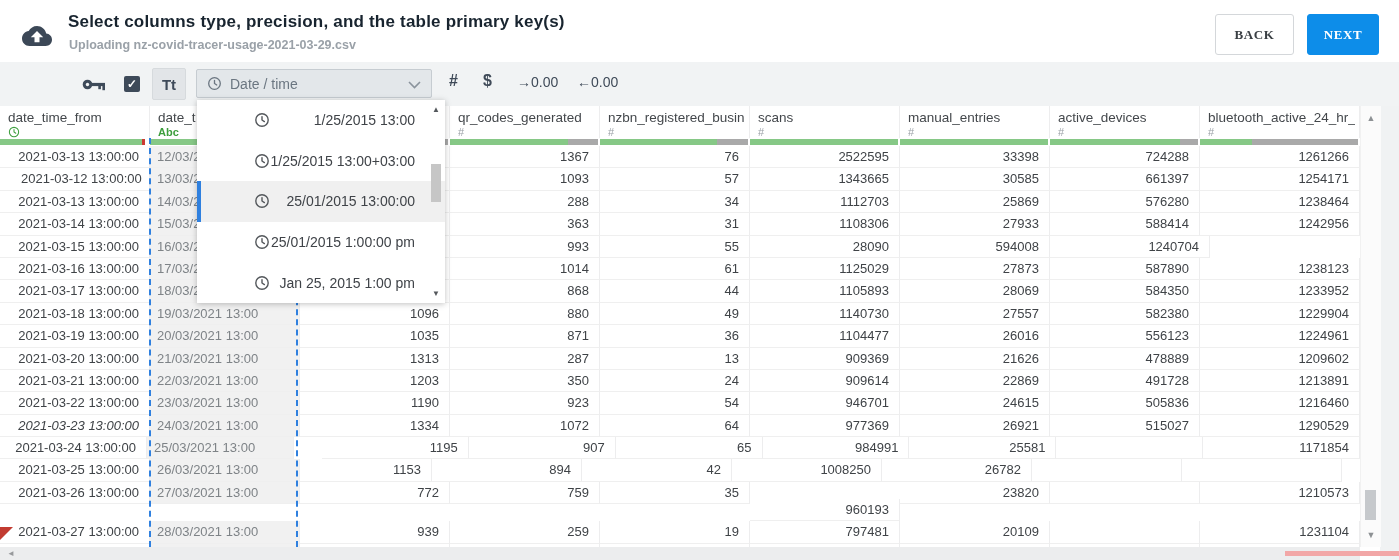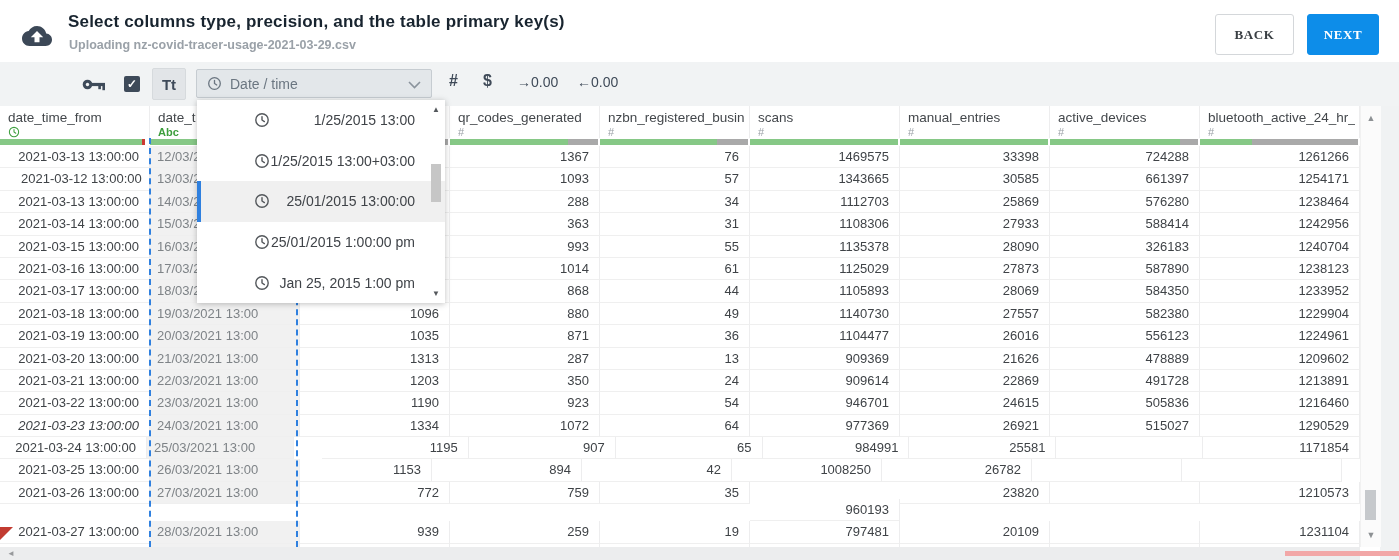--- a/index.html
+++ b/index.html
@@ -194,21 +194,21 @@
         <span style="background: rgb(169, 169, 169); flex: 0.67 1 0%;"></span>
       </div>
     </div>
   <div class="tbody">
       <div class="tr">
         <div class="td" style="width: 150px;">2021-03-13 13:00:00</div>
         <div class="td left selcol" style="width: 150px;">12/03/2021 13:00</div>
         <div class="td" style="width: 150px;"></div>
         <div class="td" style="width: 150px;">1367</div>
         <div class="td" style="width: 150px;">76</div>
-        <div class="td" style="width: 150px;">1469575</div>
+        <div class="td" style="width: 150px;">2522595</div>
         <div class="td" style="width: 150px;">33398</div>
         <div class="td" style="width: 150px;">724288</div>
         <div class="td" style="width: 160px;">1261266</div>
       </div>
       <div class="tr">
         <div class="td" style="width: 150px; padding-left: 21px;">2021-03-12 13:00:00</div>
         <div class="td left selcol" style="width: 150px;">13/03/2021 13:00</div>
         <div class="td" style="width: 150px;"></div>
         <div class="td" style="width: 150px;">1093</div>
         <div class="td" style="width: 150px;">57</div>
@@ -238,23 +238,22 @@
         <div class="td" style="width: 150px;">27933</div>
         <div class="td" style="width: 150px;">588414</div>
         <div class="td" style="width: 160px;">1242956</div>
       </div>
       <div class="tr">
         <div class="td" style="width: 150px;">2021-03-15 13:00:00</div>
         <div class="td left selcol" style="width: 150px;">16/03/2021 13:00</div>
         <div class="td" style="width: 150px;"></div>
         <div class="td" style="width: 150px;">993</div>
         <div class="td" style="width: 150px;">55</div>
-        <div class="td" style="width: 150px;">1135378</div>
         <div class="td" style="width: 150px;">28090</div>
-        <div class="td" style="width: 150px;">326183</div>
+        <div class="td" style="width: 150px;">594008</div>
         <div class="td" style="width: 160px;">1240704</div>
       </div>
       <div class="tr">
         <div class="td" style="width: 150px;">2021-03-16 13:00:00</div>
         <div class="td left selcol" style="width: 150px;">17/03/2021 13:00</div>
         <div class="td" style="width: 150px;"></div>
         <div class="td" style="width: 150px;">1014</div>
         <div class="td" style="width: 150px;">61</div>
         <div class="td" style="width: 150px;">1125029</div>
         <div class="td" style="width: 150px;">27873</div>

